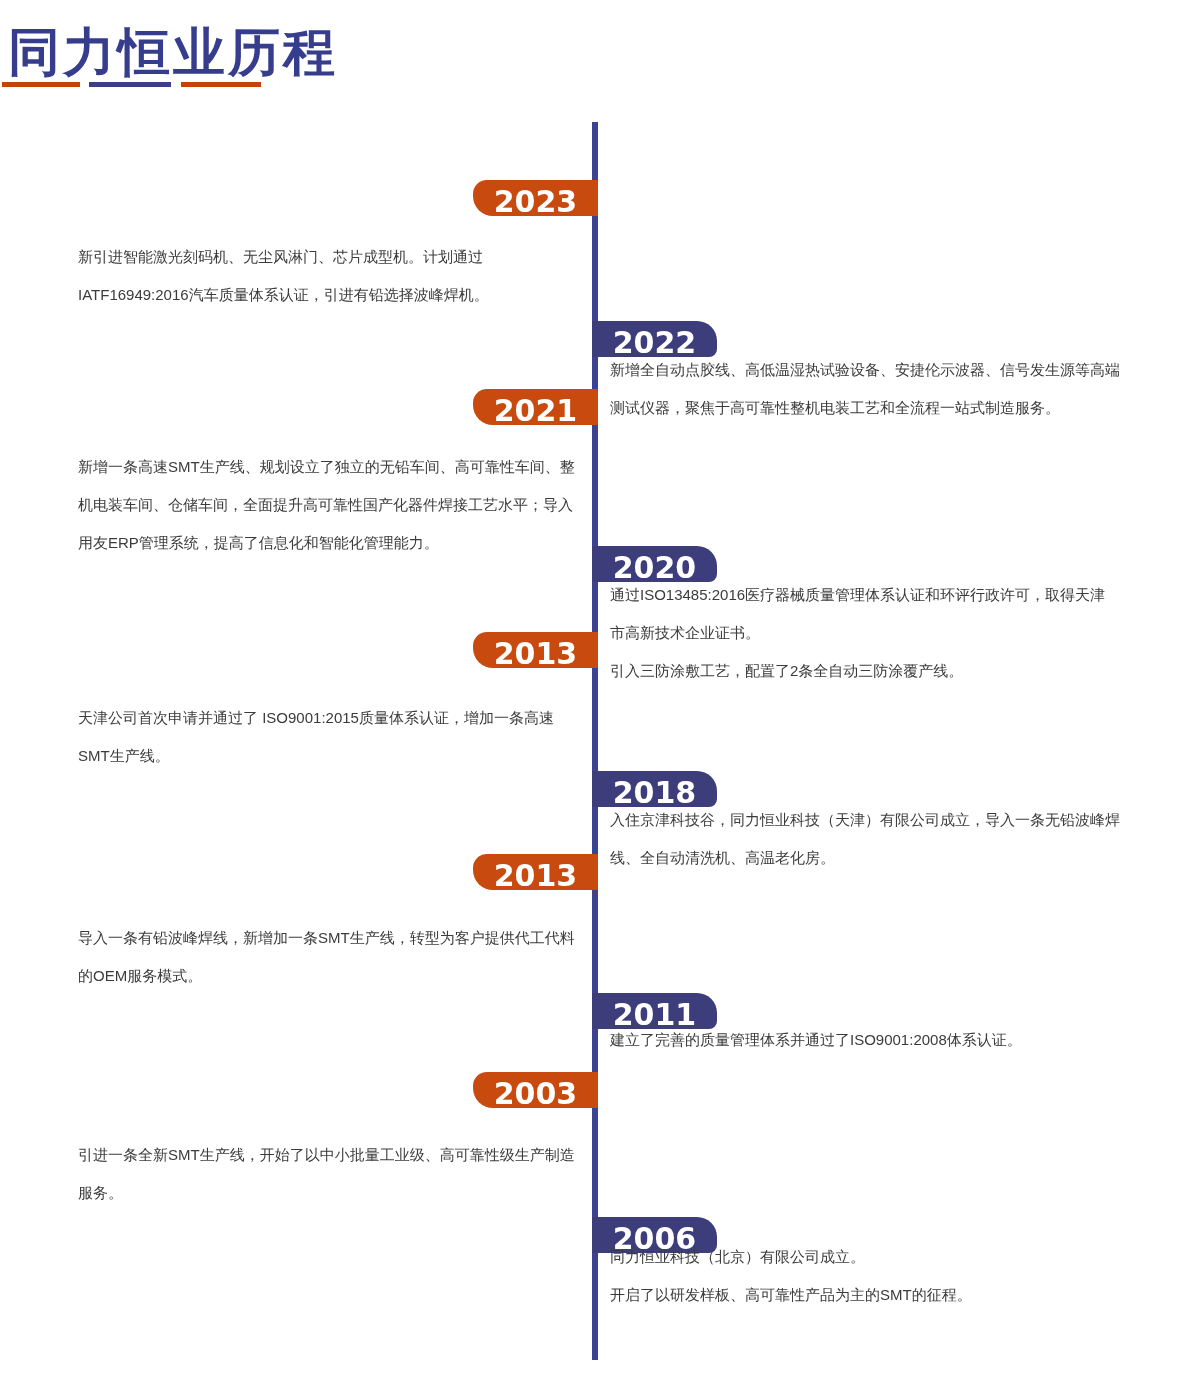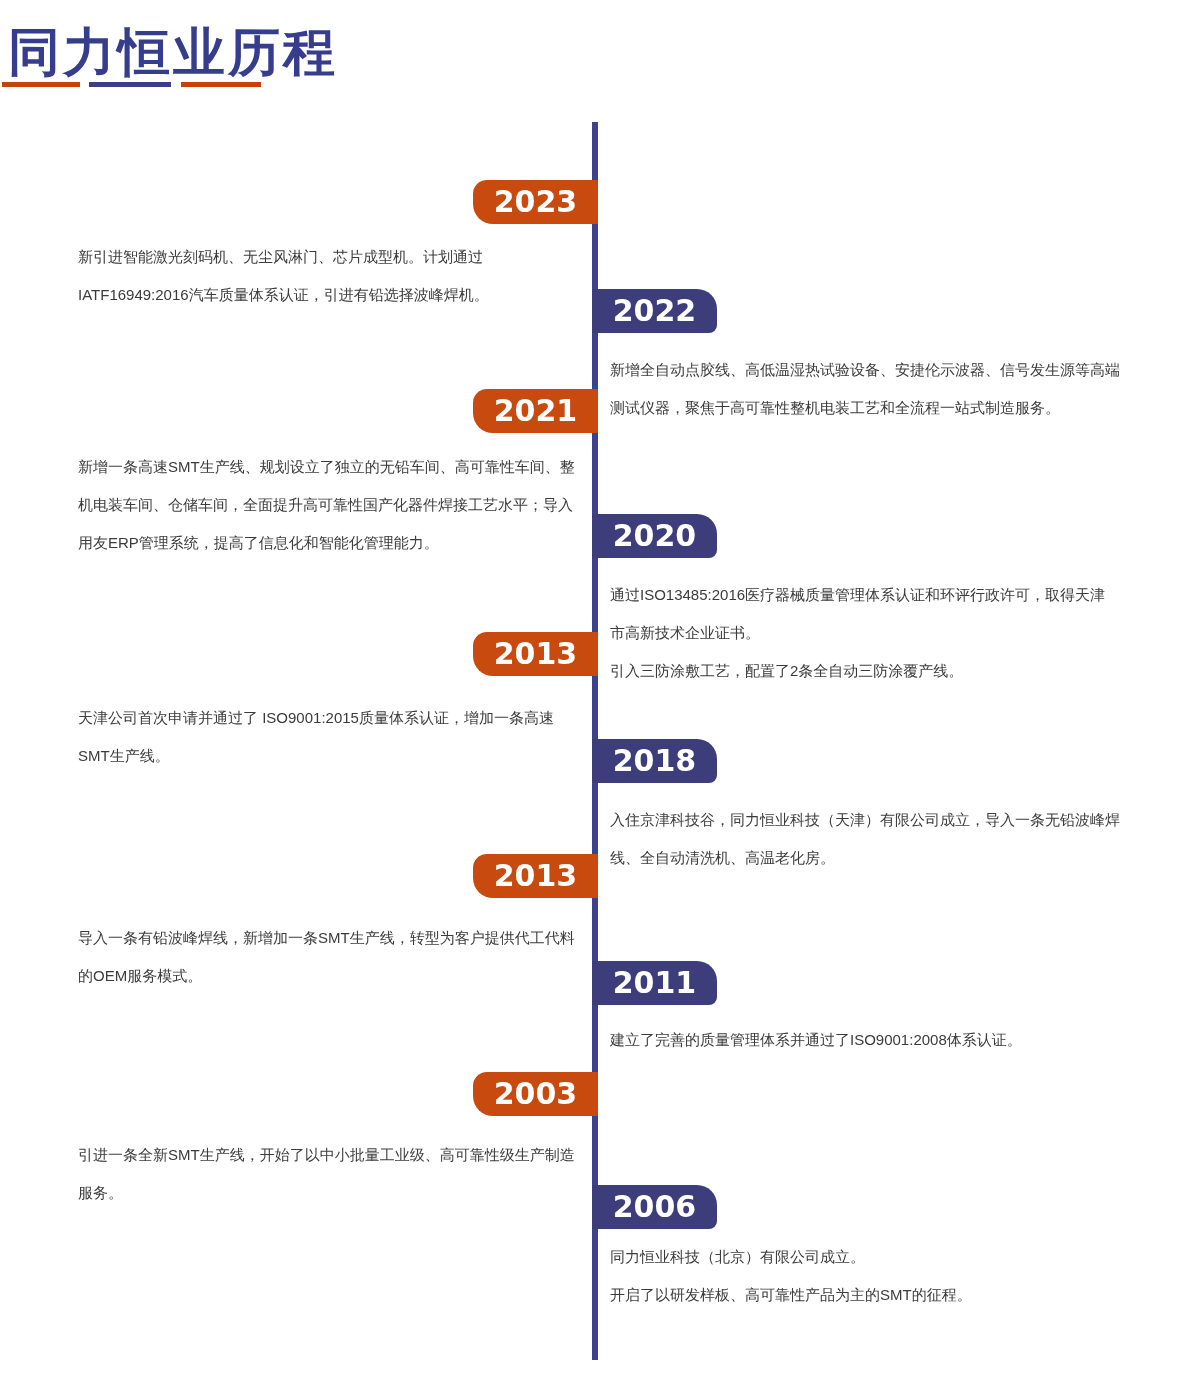--- a/index.html
+++ b/index.html
@@ -27,37 +27,38 @@
   .bar3{left:181px;width:80px;}
   .timeline-axis{
     position:absolute;
     left:592px;top:122px;
     width:6px;height:1238px;
     background:#3C4190;
     z-index:1;
   }
   .badge{
     position:absolute;
-    width:125px;height:44px;
+    width:125px;height:36px;
     line-height:44px;
     text-align:center;
     color:#ffffff;
     font-size:30px;font-weight:700;
     font-family:"DejaVu Sans","Liberation Sans",sans-serif;
     z-index:2;
   }
   .badge-left{
     left:473px;
     background:#C94A0E;
     border-radius:14px 0 0 20px;
   }
   .badge-right{
     left:592px;
     background:#3E3D7C;
     border-radius:0 20px 8px 0;
+    margin-top:32px;
   }
   .desc{
     position:absolute;
     font-size:15px;
     line-height:38px;
     color:#3B3B3B;
     white-space:pre-line;
     z-index:2;
   }
   .desc-left{left:78px;width:500px;}

